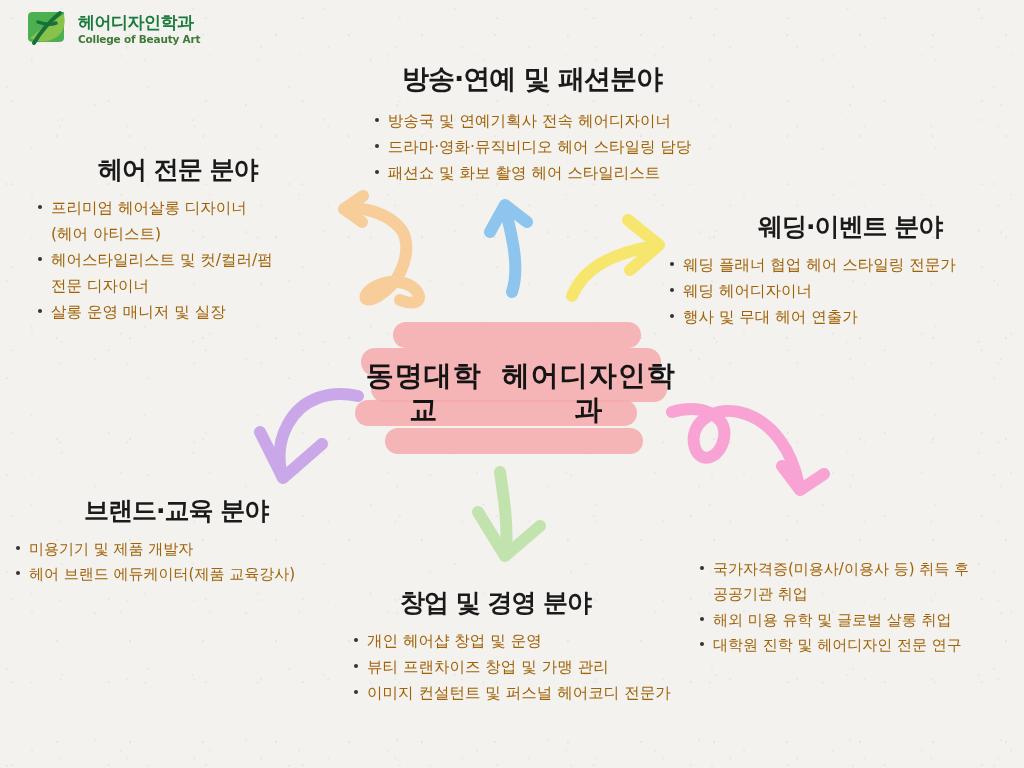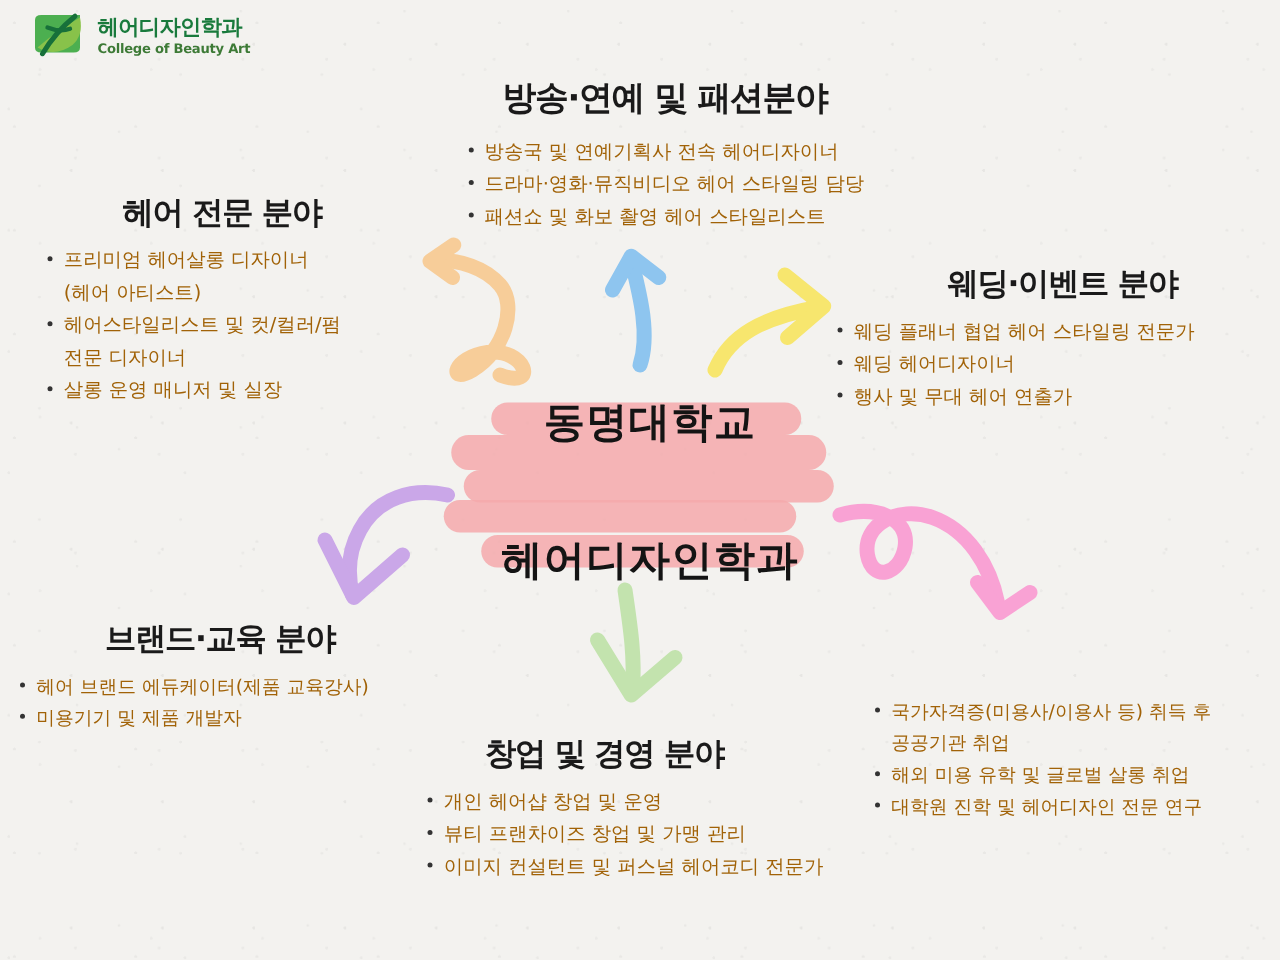--- a/index.html
+++ b/index.html
@@ -55,23 +55,23 @@
   #logo .mark{width:46px;height:42px;position:relative;}
   #logo .txt{display:flex;flex-direction:column;line-height:1;}
   #logo .ko{font-size:17px;font-weight:800;color:#197a3c;letter-spacing:-.5px;}
   #logo .en{font-size:10.5px;font-weight:700;color:#3d7a36;letter-spacing:-.2px;margin-top:3px;}
 
   
   #center{position:absolute;left:355px;top:318px;width:330px;height:150px;}
   #center .strokes{position:absolute;inset:0;}
   #center .s{position:absolute;background:#f4a9ab;opacity:.85;border-radius:30px;}
   #center .title{
-    position:absolute;inset:0;display:flex;flex-direction:column;
-    align-items:center;justify-content:space-between;
-    font-size:33px;font-weight:800;color:#141414;letter-spacing:1px;line-height:1.22;
+    position:absolute;inset:0;display:flex;
+    align-items:center;justify-content:flex-end;
+    font-size:28px;font-weight:800;color:#141414;letter-spacing:1px;line-height:1.22;
     text-align:center;
   }
 </style>
 </head>
 <body>
 
 <div id="paper"></div>
 
 <svg id="arrows" width="1024" height="768" viewBox="0 0 1024 768">
 
@@ -172,26 +172,26 @@
     <li>행사 및 무대 헤어 연출가</li>
   </ul>
 </div>
 
 <div class="sec" style="left:14px;top:496px;width:380px;">
   <div class="hl" style="margin-left:58px;">
     <span class="mark" style="background:#d9b6e8;top:24%;bottom:2%;left:-42px;right:-24px;"></span>
     <span>브랜드·교육 분야</span>
   </div>
   <ul class="items" style="font-size:15px;">
+    <li>미용기기 및 제품 개발자</li>
     <li>헤어 브랜드 에듀케이터(제품 교육강사)</li>
-    <li>미용기기 및 제품 개발자</li>
-  </ul>
-</div>
-
-<div class="sec" style="left:320px;top:588px;width:420px;">
+  </ul>
+</div>
+
+<div class="sec" style="left:332px;top:588px;width:420px;">
   <div class="hl" style="margin-left:56px;">
     <span class="mark" style="background:#c3e3ae;top:18%;bottom:14%;left:-36px;right:-30px;"></span>
     <span>창업 및 경영 분야</span>
   </div>
   <ul class="items" style="margin-left:20px;">
     <li>개인 헤어샵 창업 및 운영</li>
     <li>뷰티 프랜차이즈 창업 및 가맹 관리</li>
     <li>이미지 컨설턴트 및 퍼스널 헤어코디 전문가</li>
   </ul>
 </div>

